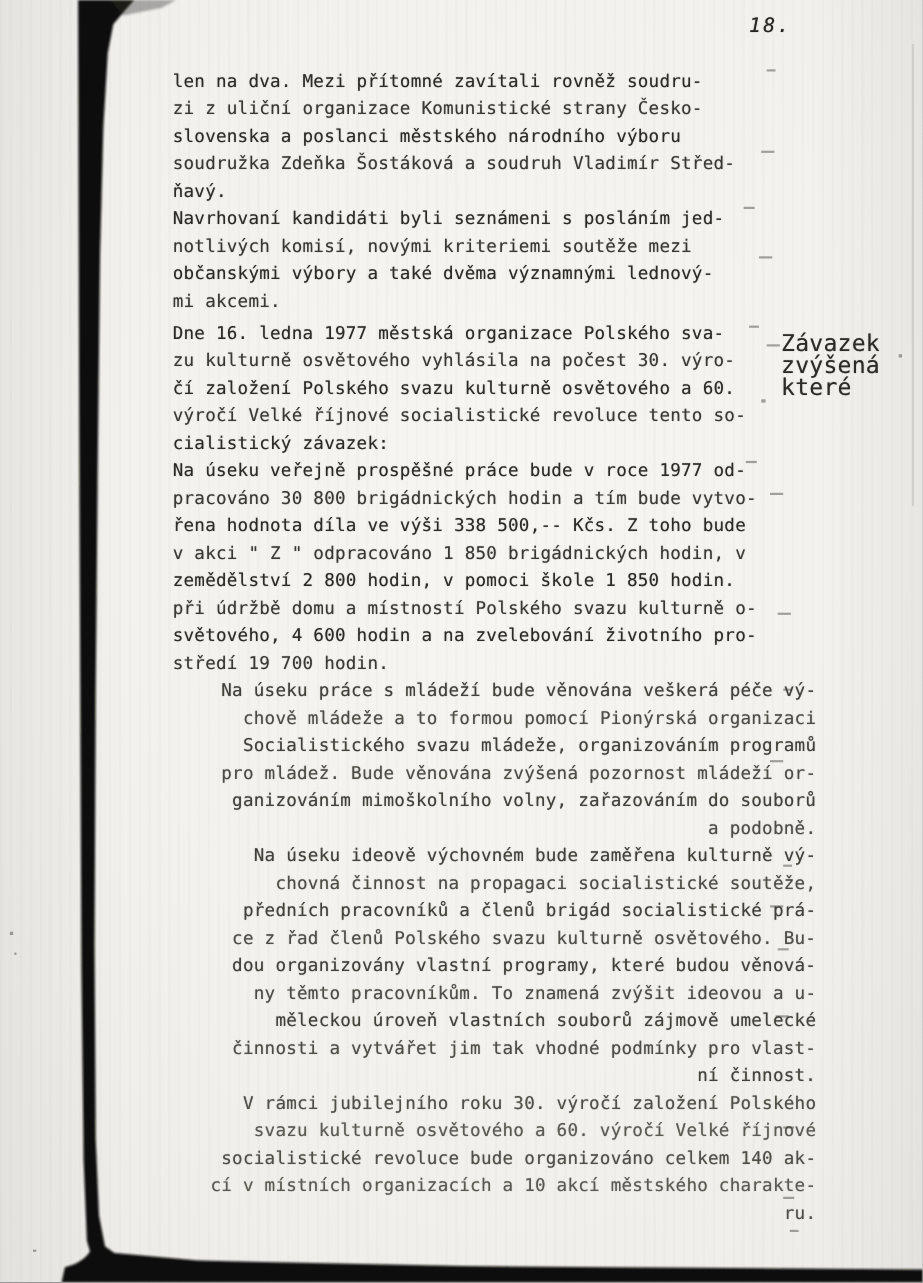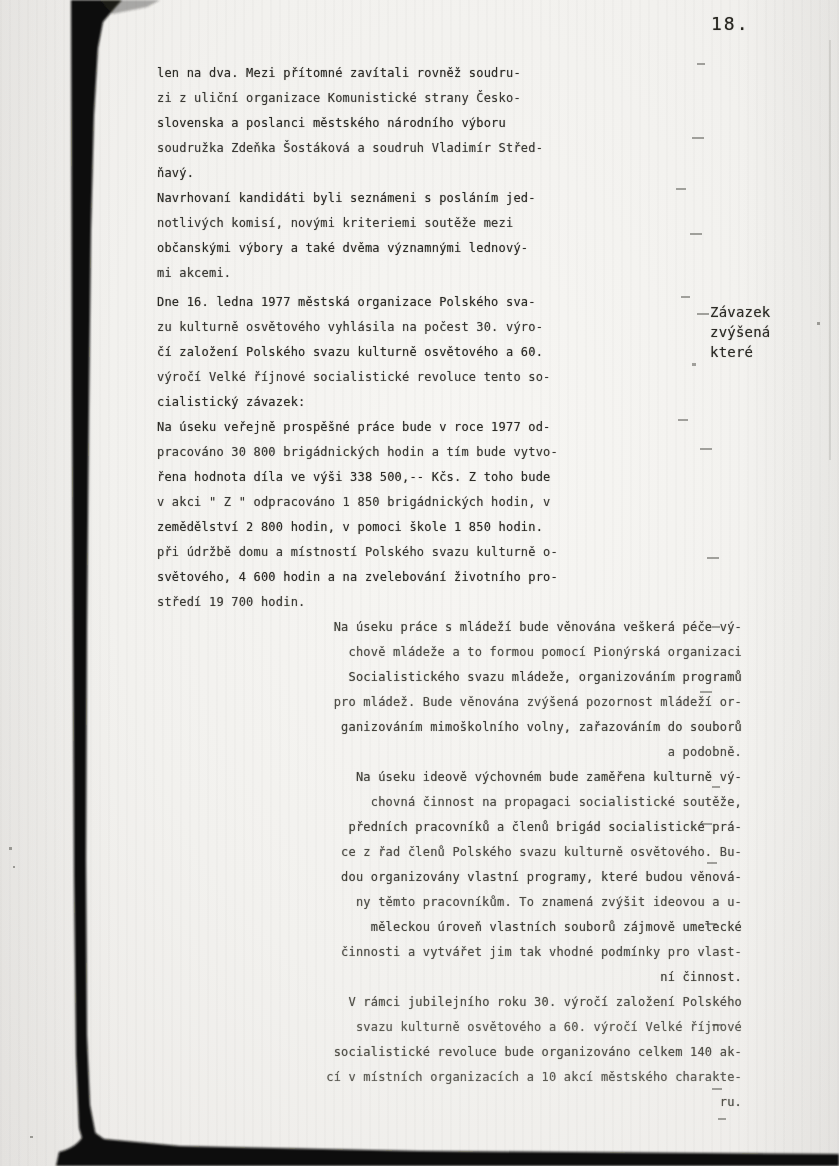--- a/index.html
+++ b/index.html
@@ -15,55 +15,56 @@
     font-family: "DejaVu Sans Mono", "Liberation Mono", monospace;
   }
   .artifacts {
     position: absolute;
     left: 0; top: 0;
     z-index: 3;
     pointer-events: none;
   }
   .page-number {
     position: absolute;
-    left: 711px;
+    left: 681px;
     top: 13px;
     z-index: 2;
     font-size: 18px;
     line-height: 22px;
     letter-spacing: 2px;
     color: #26251f;
     text-shadow: 0 0 1px rgba(38,37,31,0.55);
+    font-style: italic;
   }
   .text-body {
     position: absolute;
     left: 157px;
     top: 61px;
     width: 585px;
     z-index: 2;
-    font-size: 12px;
+    font-size: 16px;
     line-height: 25px;
     letter-spacing: 0.2px;
     white-space: pre;
     color: #2c2b26;
     text-shadow: 0 0 1px rgba(44,43,38,0.5);
     filter: blur(0.3px);
   }
   .para { margin: 0; }
   .para.gap-before { margin-top: 4px; }
   .line { height: 25px; }
   .line:nth-child(2n) { opacity: 0.93; }
   .para:nth-child(n+5) { color: #42413a; text-align: right; }
   .para:nth-child(n+7) { color: #4a4941; opacity: 0.96; }
   .margin-note {
     position: absolute;
     left: 710px;
     top: 302px;
     z-index: 2;
-    font-size: 14px;
+    font-size: 21px;
     line-height: 20px;
     letter-spacing: 0.2px;
     white-space: pre;
     color: #2c2b26;
     text-shadow: 0 0 1px rgba(44,43,38,0.5);
     filter: blur(0.25px);
   }
 </style>
 </head>
 <body>

